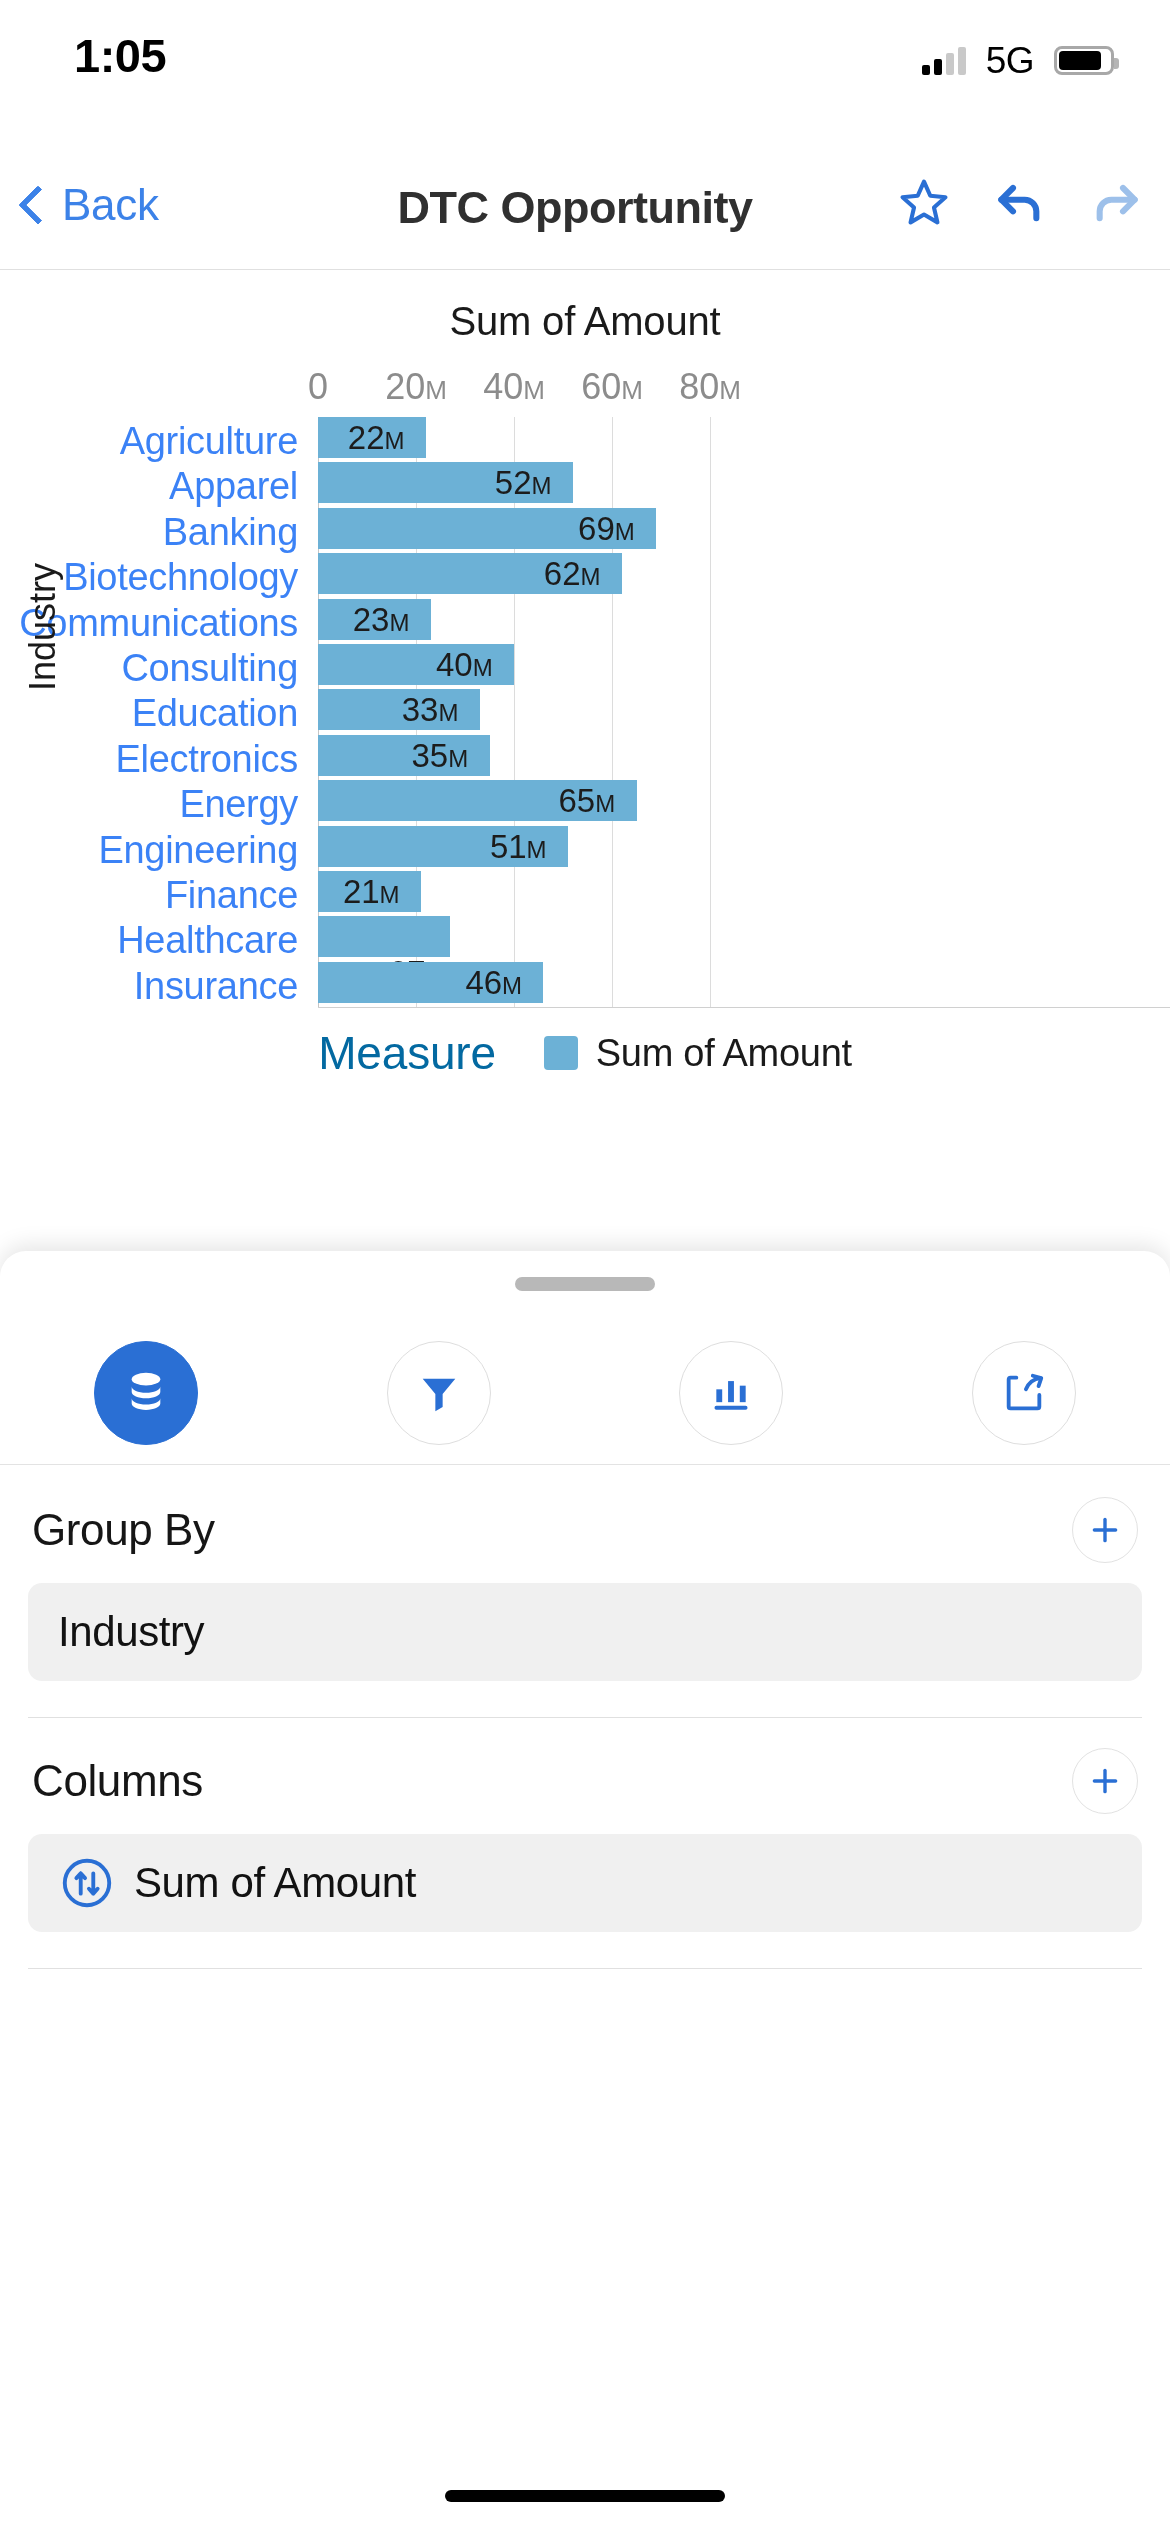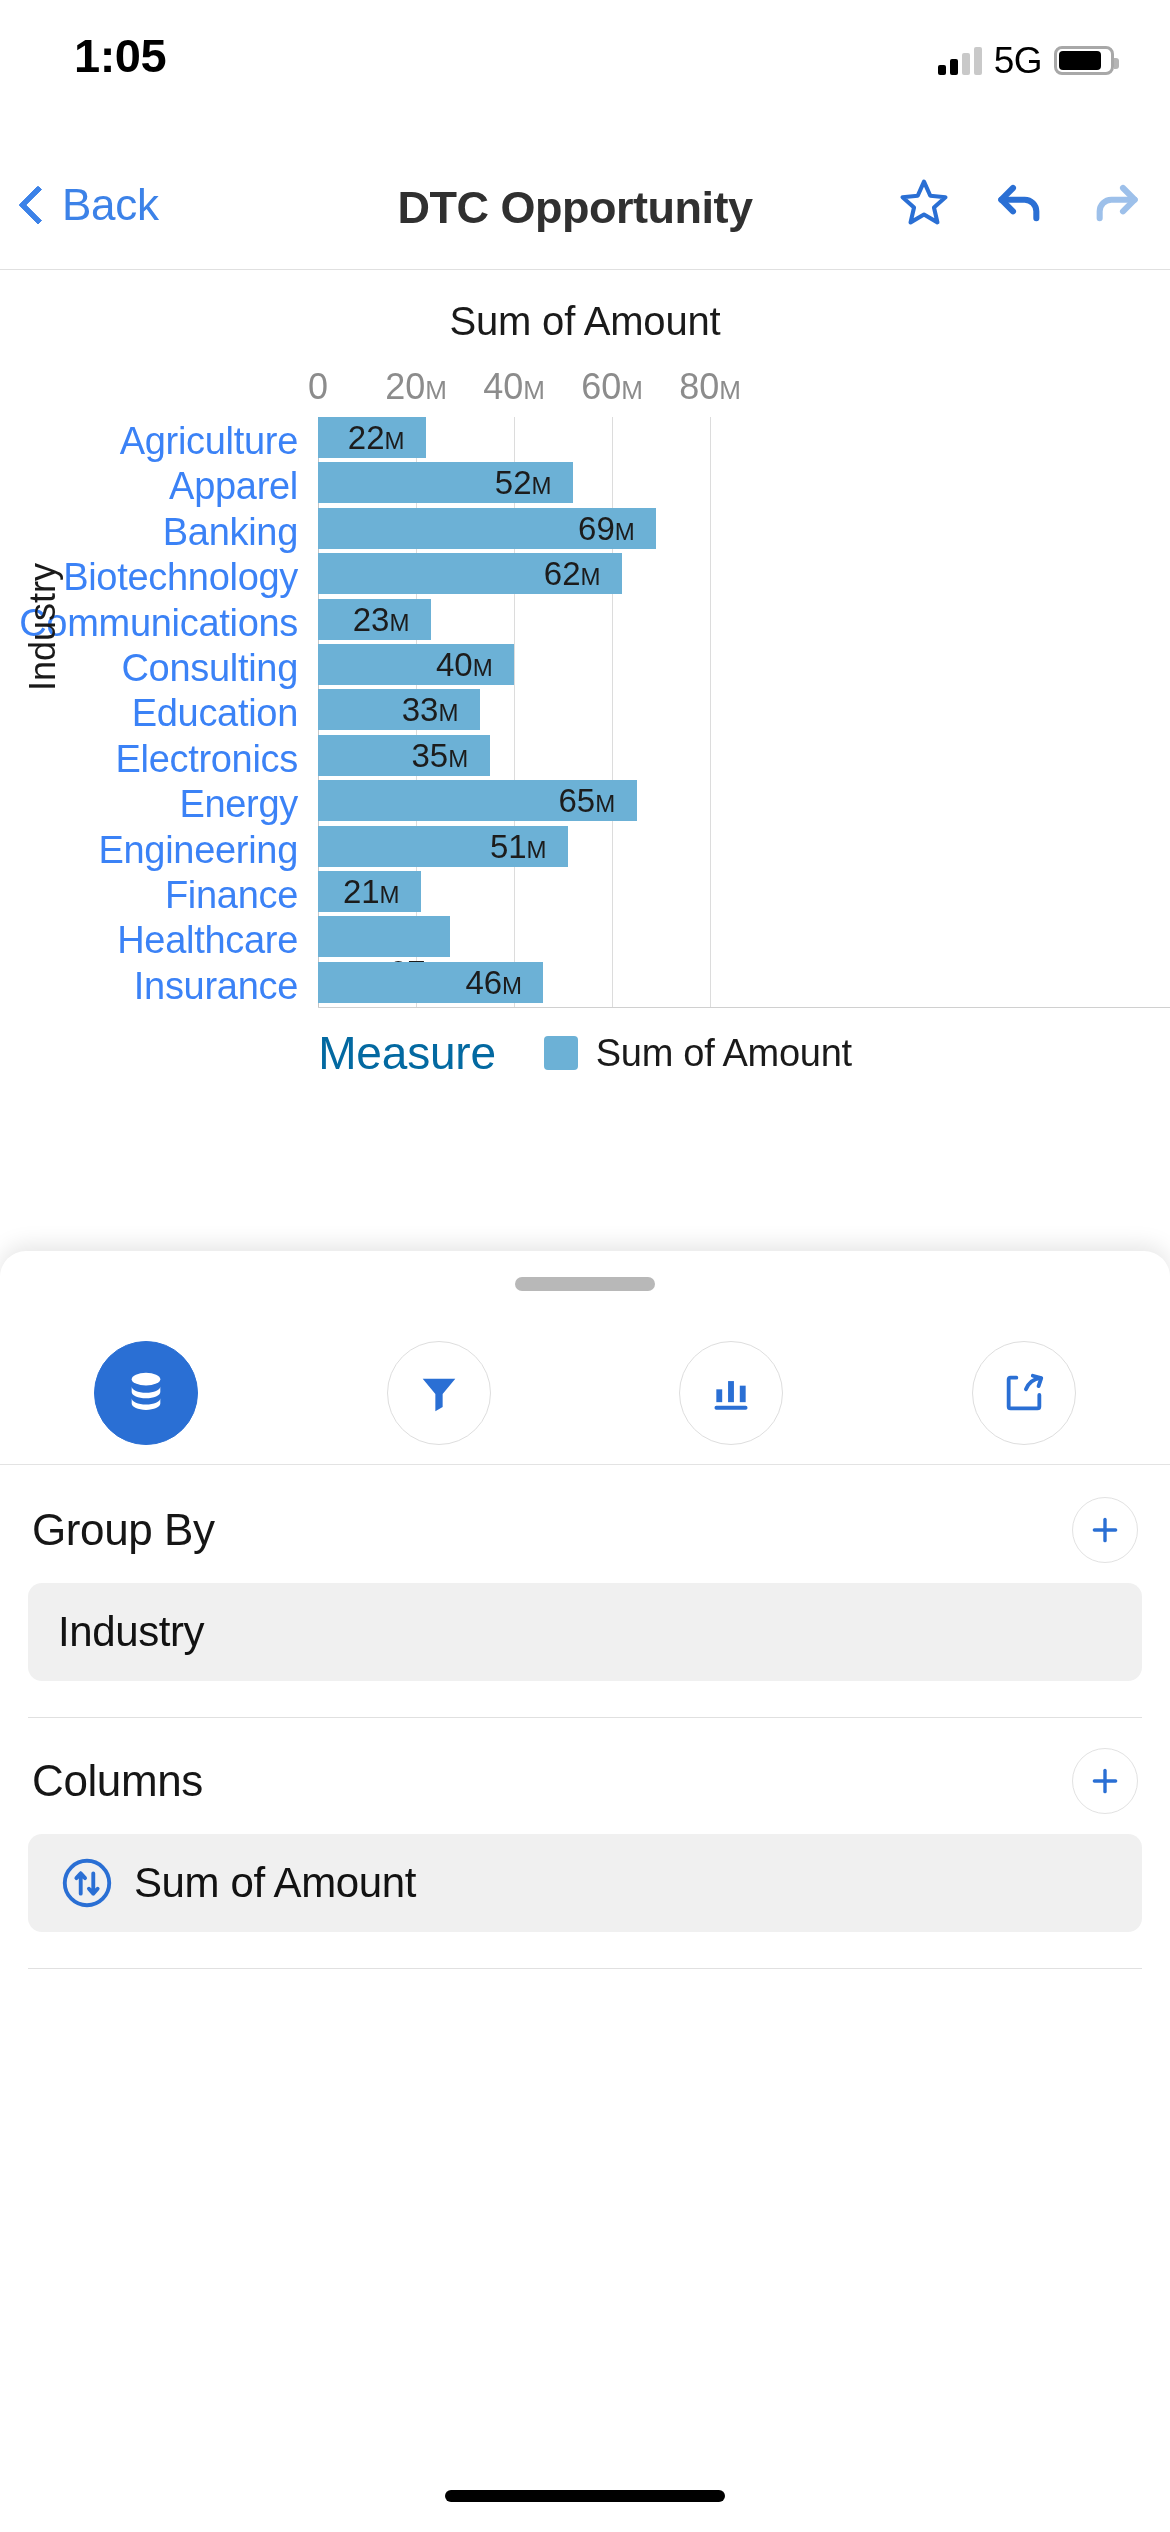--- a/index.html
+++ b/index.html
@@ -15,21 +15,21 @@
   
   .statusbar {
     position:absolute; top:0; left:0; width:1170px; height:130px;
   }
   .status-time {
     position:absolute; left:74px; top:28px;
     font-size:47px; font-weight:600; color:#000; letter-spacing:-0.5px;
   }
   .status-right {
     position:absolute; right:56px; top:42px;
-    display:flex; align-items:center; gap:12px;
+    display:flex; align-items:center; gap:20px;
   }
   .signal { display:flex; align-items:flex-end; gap:4px; height:28px; }
   .signal i { display:block; width:8px; border-radius:2px; background:#c9c9c9; }
   .signal i.on { background:#000; }
   .signal i:nth-child(1){ height:10px; }
   .signal i:nth-child(2){ height:16px; }
   .signal i:nth-child(3){ height:22px; }
   .signal i:nth-child(4){ height:28px; }
   .net { font-size:37px; font-weight:400; color:#000; letter-spacing:-0.5px; line-height:1; }
   .battery {

